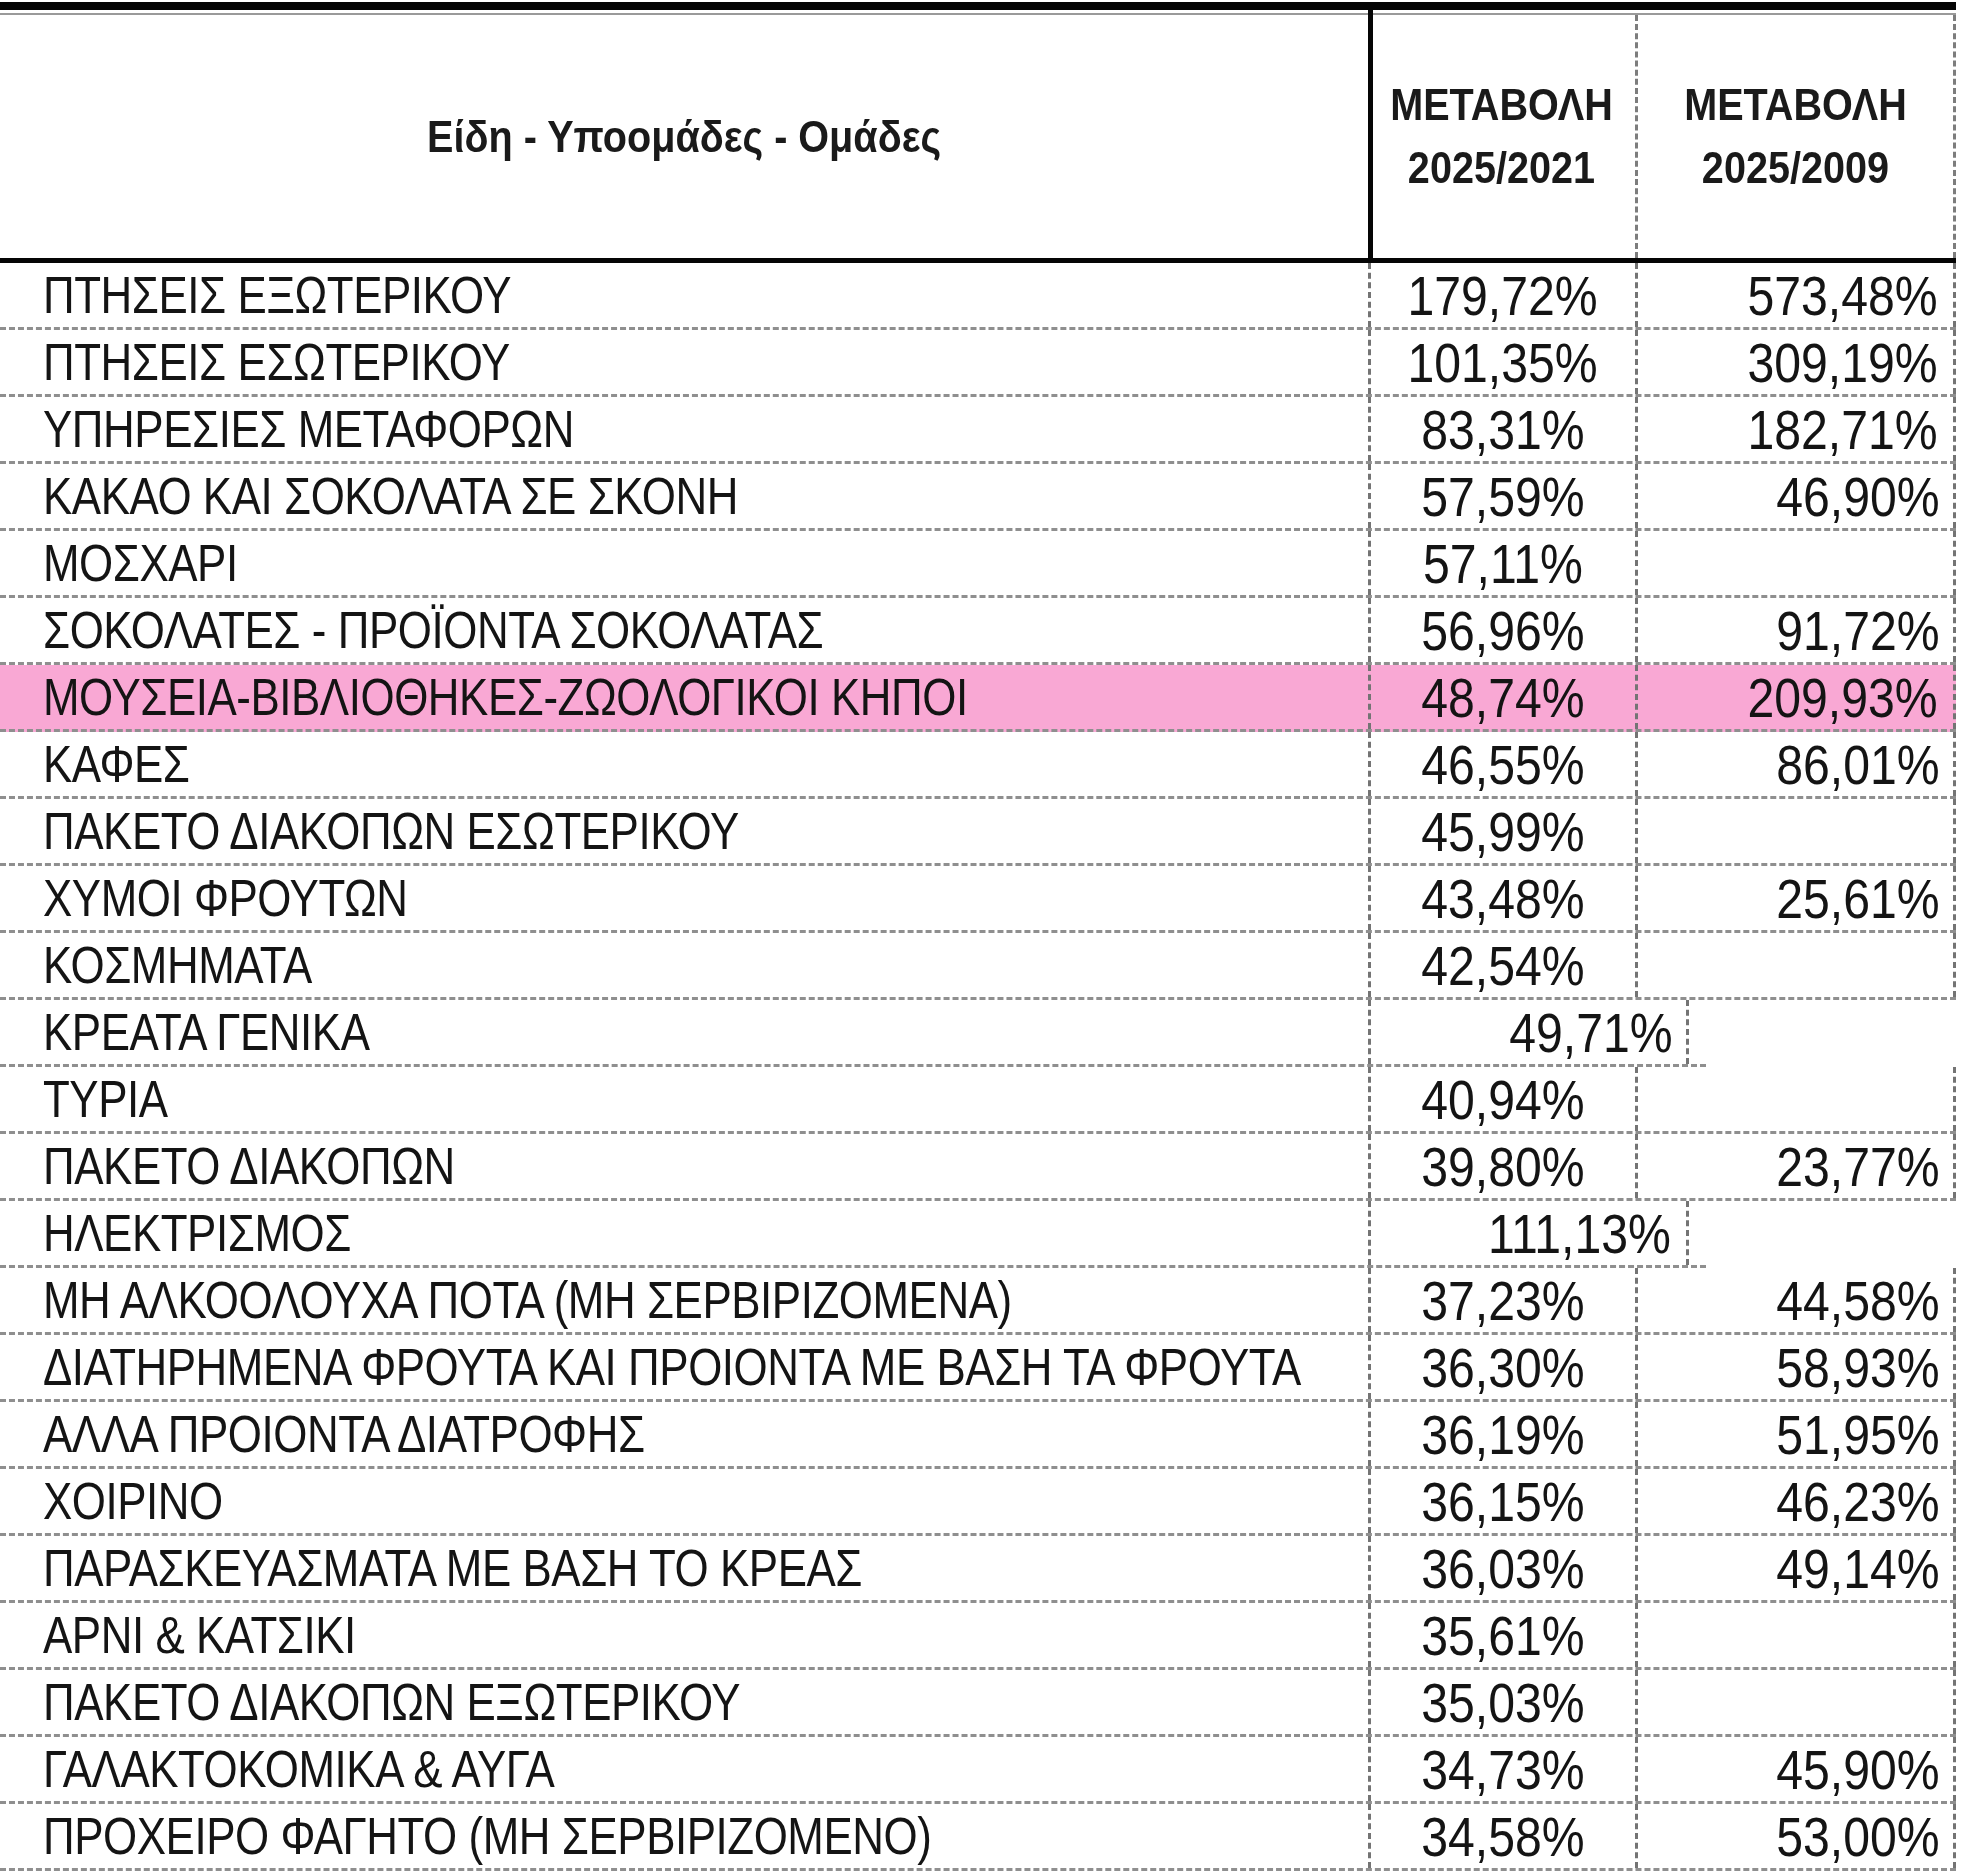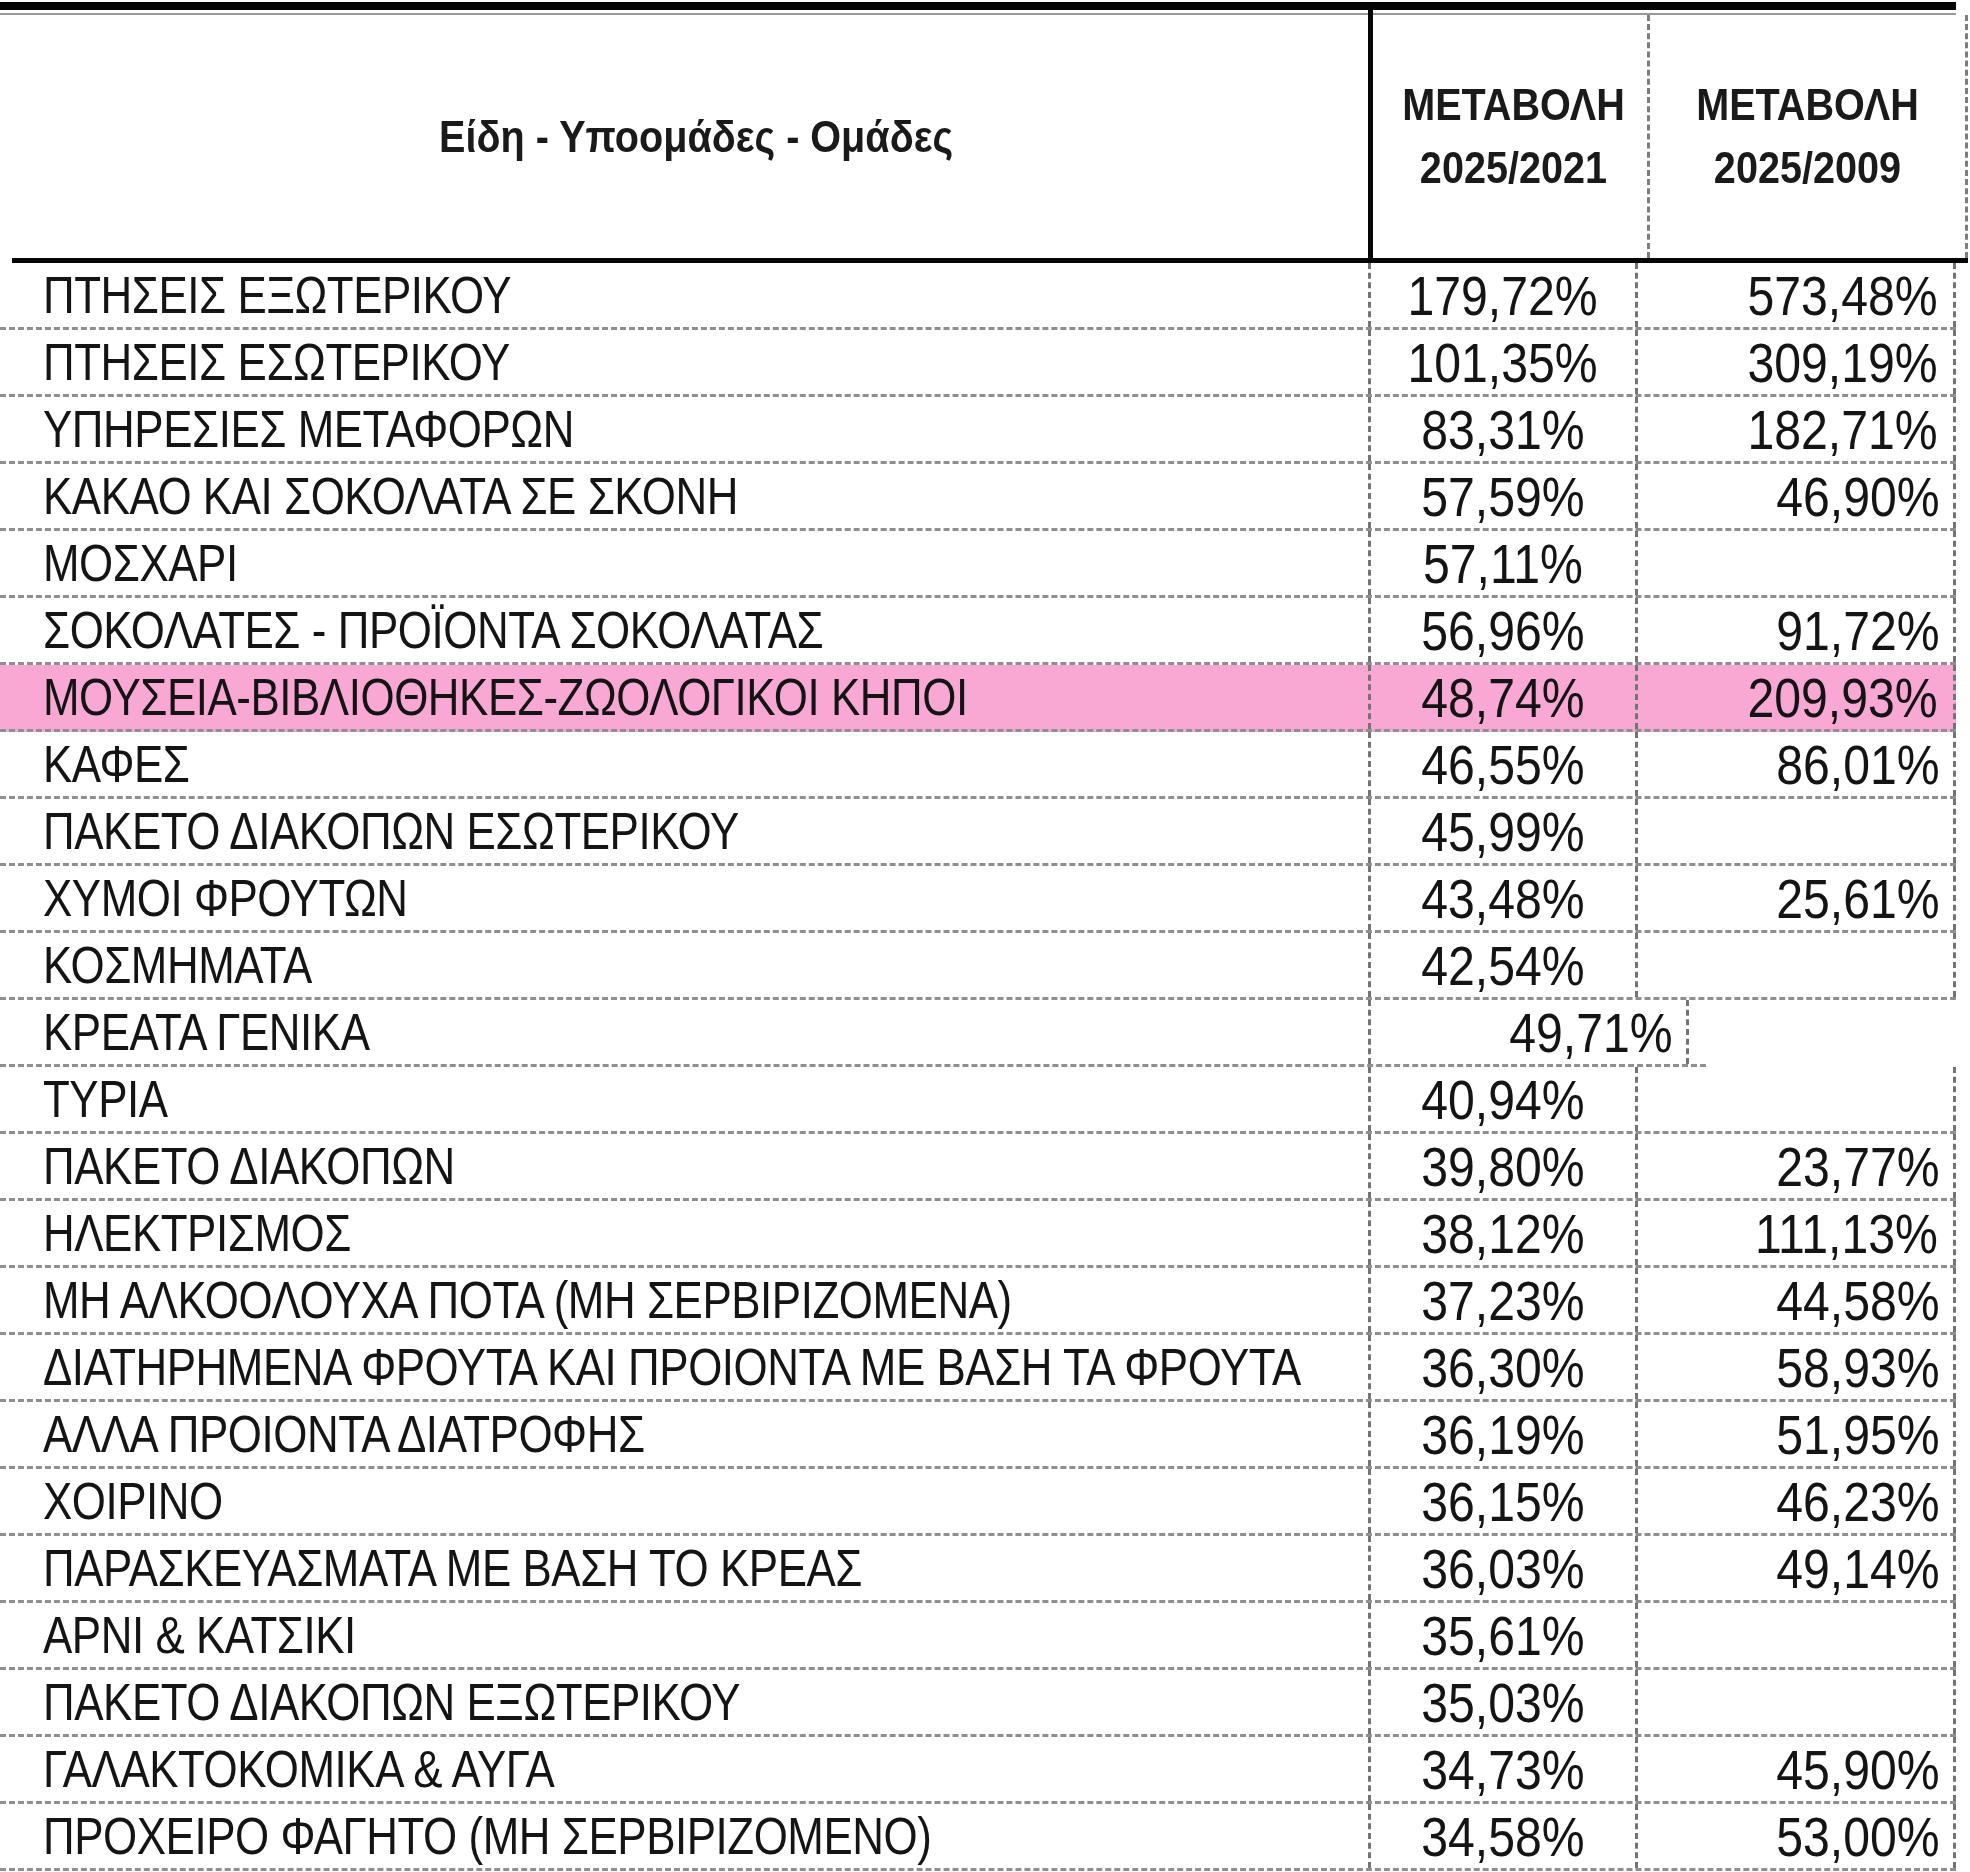--- a/index.html
+++ b/index.html
@@ -11,21 +11,21 @@
     color:#1c1c1c;
     overflow:hidden;
   }
   
   .tb1 { position:absolute; left:0; top:2px;  width:1956px; height:7.9px; background:#050505; }
   .tb2 { position:absolute; left:0; top:12.8px; width:1956px; height:2px; background:#9a9a9a; }
   
   .solidv { position:absolute; left:1368px; top:2px; width:4.9px; height:261px; background:#050505; }
 
   .header-row {
-    position:absolute; left:12px; top:14.8px;
+    position:absolute; left:0; top:14.8px;
     width:1956px; height:248px;
     display:flex;
     border-bottom:5.9px solid #050505;
     box-sizing:border-box;
   }
   .h { display:flex; align-items:center; justify-content:center; box-sizing:border-box; }
   .h1 { width:1368px; }
   .h2 { width:267px; }
   .h3 { width:321px; border-left:3.9px dashed #7d7d7d; border-right:3.9px dashed #7d7d7d; }
   .htxt {
@@ -274,23 +274,20 @@
             <span class="val">23,77%</span>
           </div>
         </div>
         <div class="cm"></div>
       </div>
       <div class="row">
         <div class="rowmain">
           <div class="c c1">
             <span class="lbl">ΗΛΕΚΤΡΙΣΜΟΣ</span>
           </div>
-          <div class="c c2">
-            <span class="val">38,12%</span>
-          </div>
           <div class="c c3">
             <span class="val">111,13%</span>
           </div>
         </div>
         <div class="cm"></div>
       </div>
       <div class="row">
         <div class="rowmain">
           <div class="c c1">
             <span class="lbl">ΜΗ ΑΛΚΟΟΛΟΥΧΑ ΠΟΤΑ (ΜΗ ΣΕΡΒΙΡΙΖΟΜΕΝΑ)</span>

